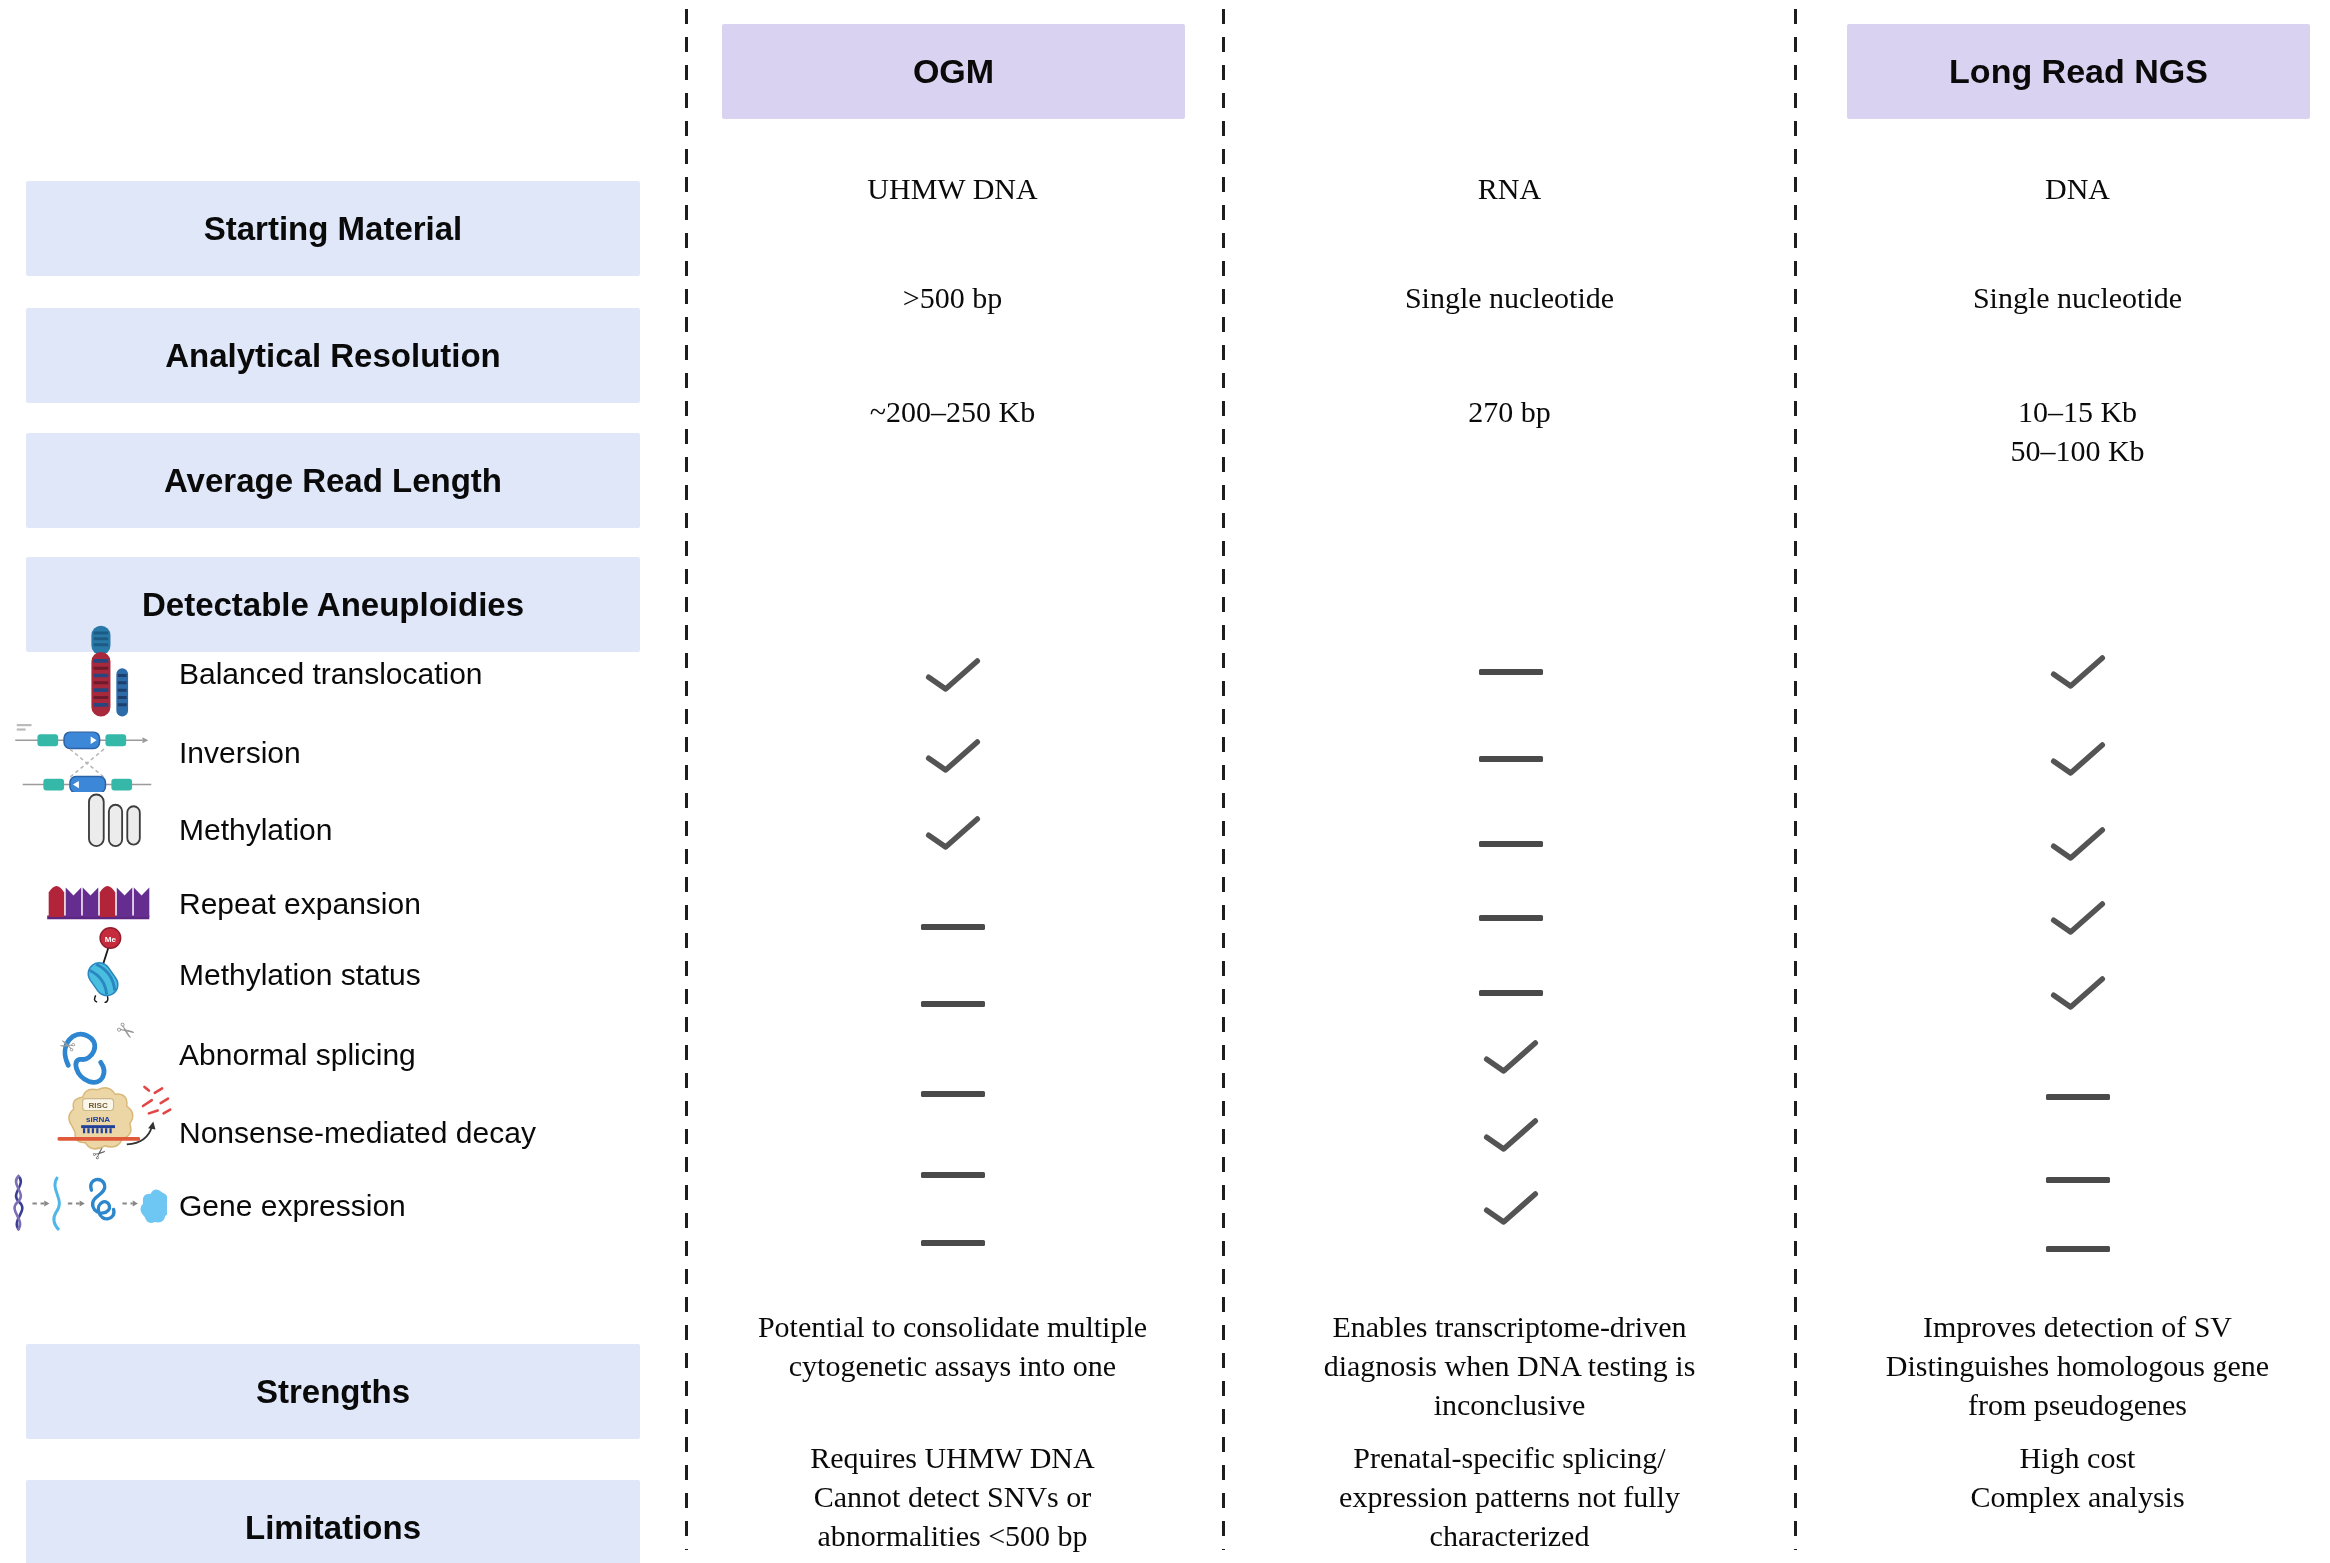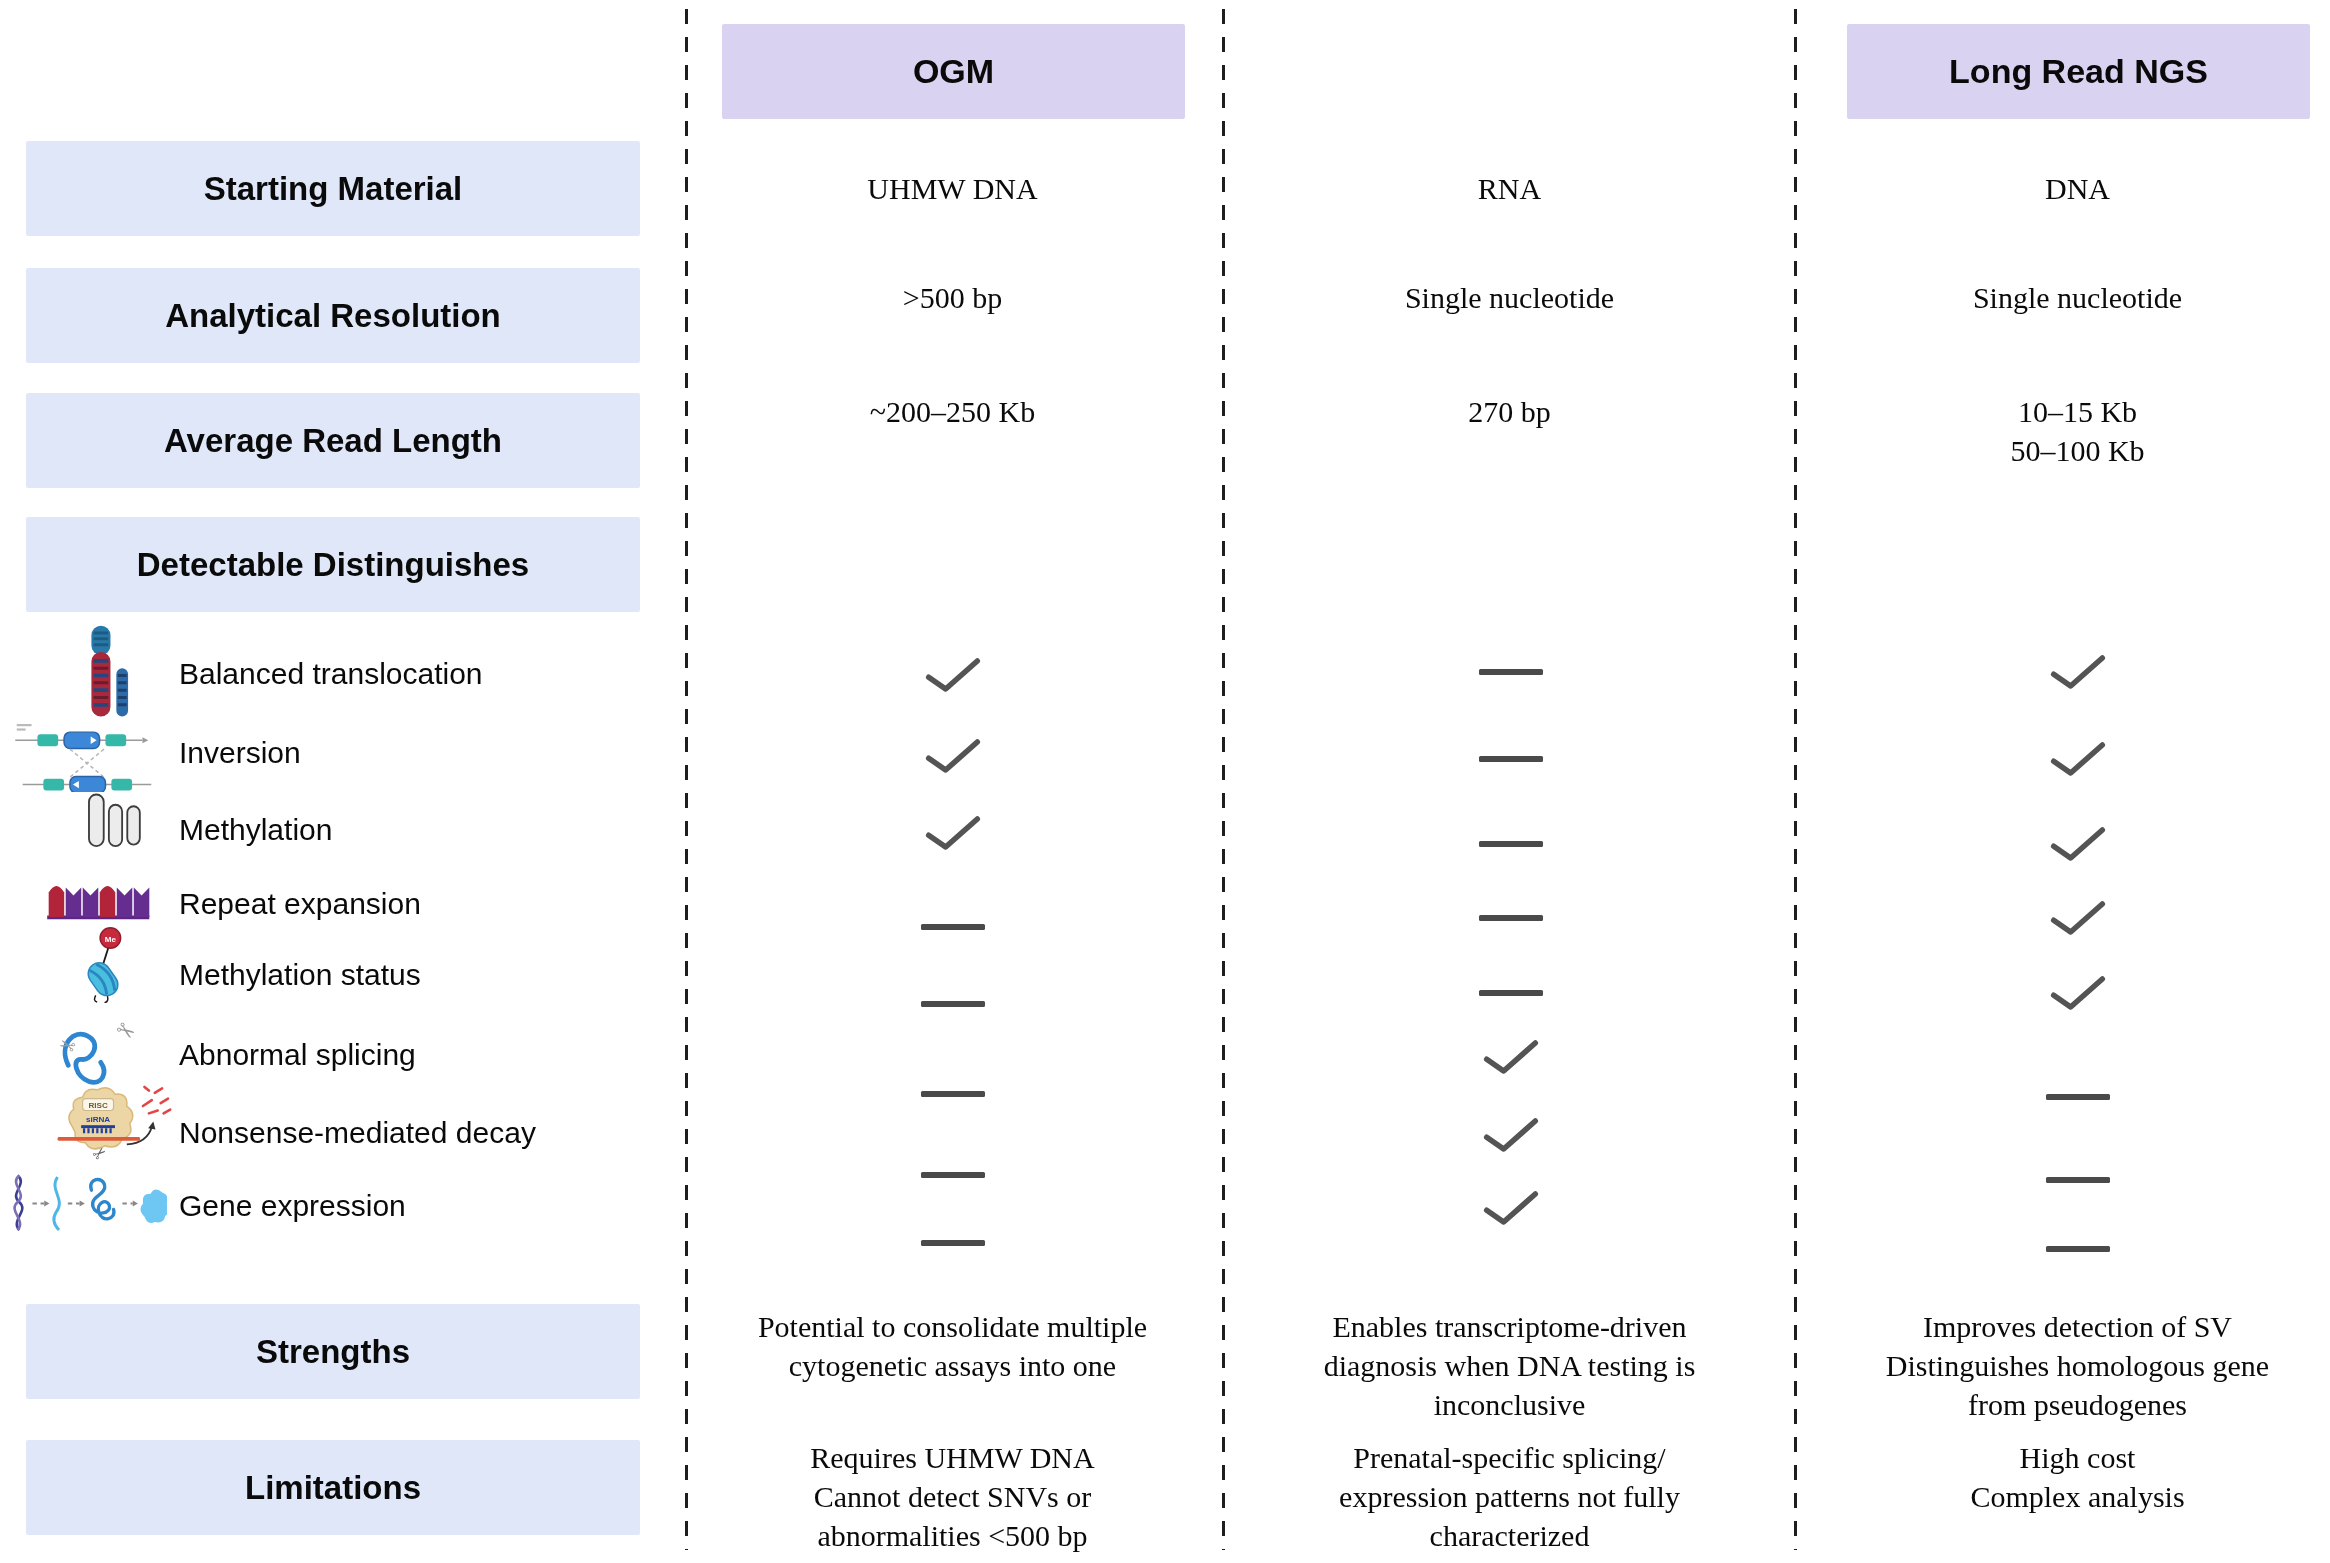--- a/index.html
+++ b/index.html
@@ -3,21 +3,21 @@
 <meta charset="utf-8">
 <style>
   html,body{margin:0;padding:0;background:#fff;}
   #canvas{position:relative;width:2330px;height:1563px;background:#fff;overflow:hidden;
           font-family:"Liberation Sans",sans-serif;color:#0a0a0a;}
   .vsep{position:absolute;top:9px;height:1541px;width:3px;
         background:repeating-linear-gradient(180deg,#1e1e1e 0 15px,transparent 15px 28px);}
   .col-head{position:absolute;top:24.4px;width:463px;height:95px;background:#d9d2f0;border-radius:2.2px;
             display:flex;align-items:center;justify-content:center;font-size:34px;font-weight:bold;}
   .row-label{position:absolute;left:26px;width:614px;height:95px;background:#dfe7f8;border-radius:2.2px;
-             display:flex;align-items:center;justify-content:center;font-size:33px;font-weight:bold;}
+             display:flex;align-items:center;justify-content:center;font-size:33px;font-weight:bold;margin-top:40px;}
   .cell{position:absolute;width:503px;display:flex;flex-direction:column;align-items:center;
         text-align:center;font-size:30px;font-family:Liberation Serif, serif;}
   .cell .ln{line-height:39px;min-height:0;}
   .ab-row{position:absolute;left:0;width:651px;height:77px;}
   .ab-label{position:absolute;left:179px;top:50%;transform:translateY(-50%);font-size:30px;white-space:nowrap;}
   .icon-slot{position:absolute;}
   .mark{position:absolute;width:89px;height:44px;display:flex;align-items:center;justify-content:center;}
   .mark .glyph-check,.mark .glyph-dash{display:none;}
   .mark.is-check .glyph-check{display:block;}
   .mark.is-dash .glyph-dash{display:block;}
@@ -42,21 +42,21 @@
   <div class="row-label" style="top:141px">
       <span>Starting Material</span>
     </div>
   <div class="row-label" style="top:268px">
       <span>Analytical Resolution</span>
     </div>
   <div class="row-label" style="top:393px">
       <span>Average Read Length</span>
     </div>
   <div class="row-label" style="top:517px">
-      <span>Detectable Distinguishes</span>
+      <span>Detectable Aneuploidies</span>
     </div>
   <div class="row-label" style="top:1304px">
       <span>Strengths</span>
     </div>
   <div class="row-label" style="top:1440px">
       <span>Limitations</span>
     </div>
 
   <div class="ab-row" style="top:635px">
     <svg class="icon-slot" style="left:87px;top:-10.4px" width="44" height="101" viewBox="0 0 60 136">

